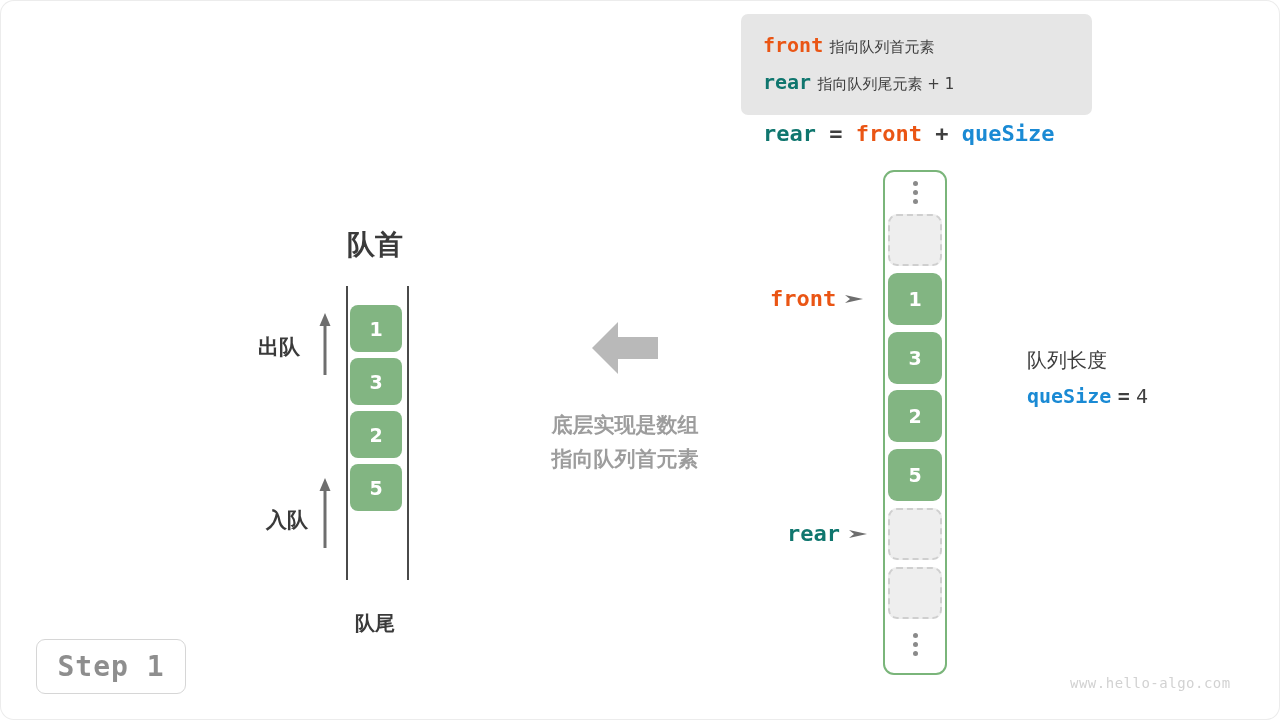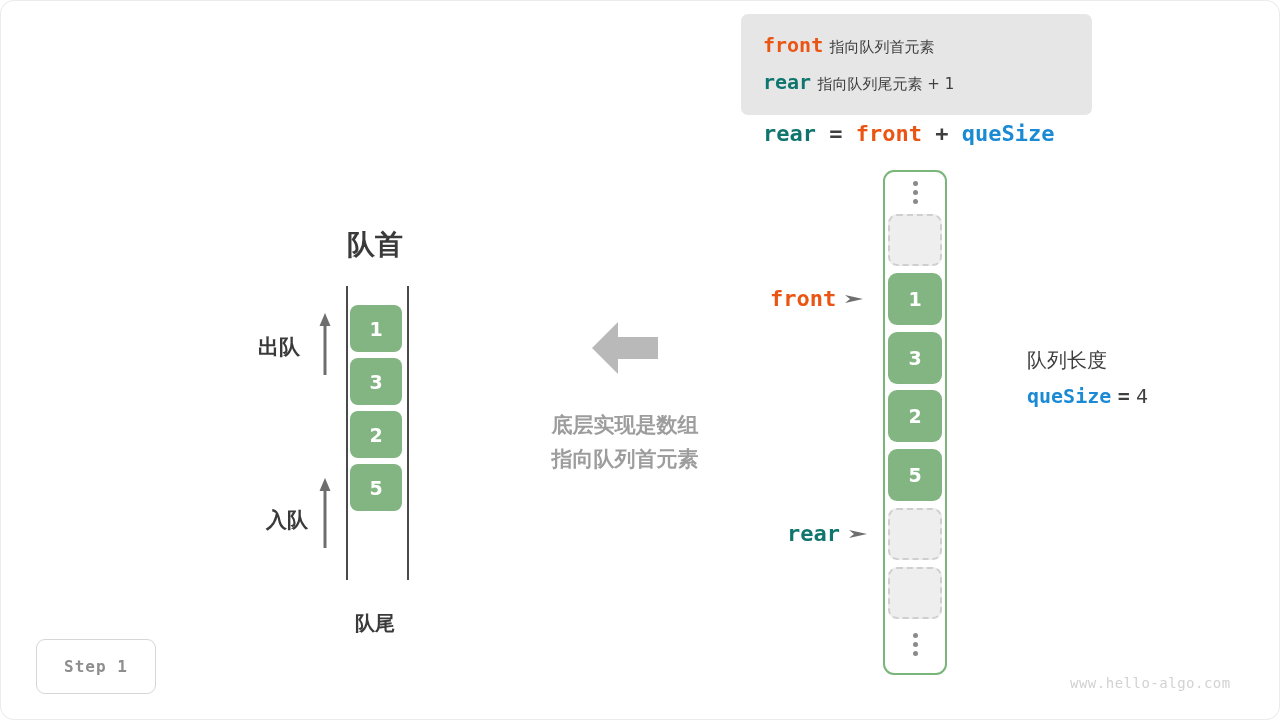--- a/index.html
+++ b/index.html
@@ -209,30 +209,30 @@
   #quesize-note .note-title {
     color: #3f3f3f;
     font-weight: normal;
     font-family: "DejaVu Sans", "Liberation Sans", sans-serif;
   }
 
   
   #step-badge {
     left: 36px;
     top: 639px;
-    width: 120px;
+    width: 150px;
     height: 55px;
     border: 1px solid #d6d6d6;
     border-radius: 9px;
     box-sizing: border-box;
     display: flex;
     align-items: center;
     justify-content: center;
     color: #8e8e8e;
-    font-size: 16px;
+    font-size: 28px;
     letter-spacing: 1px;
   }
 
   
   #watermark {
     left: 1070px;
     top: 675px;
     font-family: "DejaVu Sans Mono", "Liberation Mono", monospace;
     font-size: 14px;
     color: #d2d2d2;

